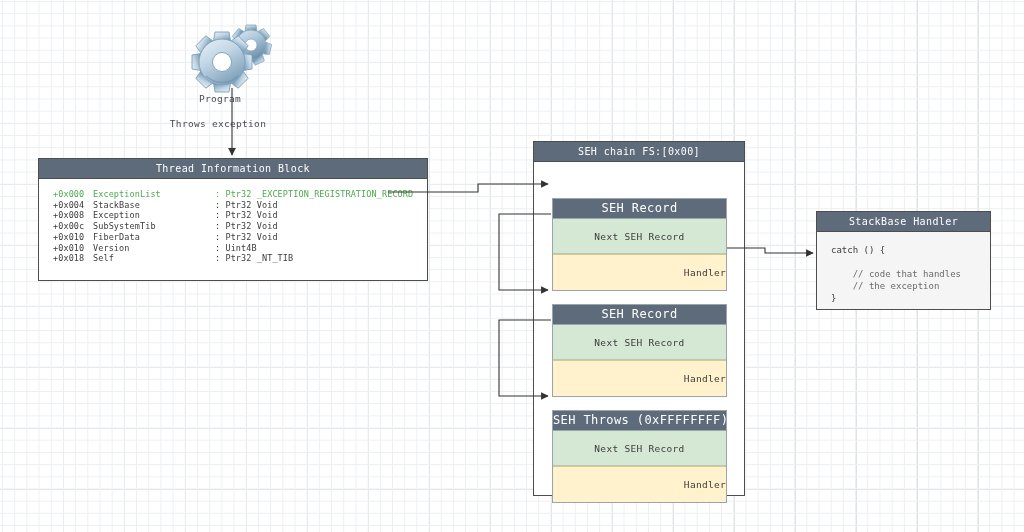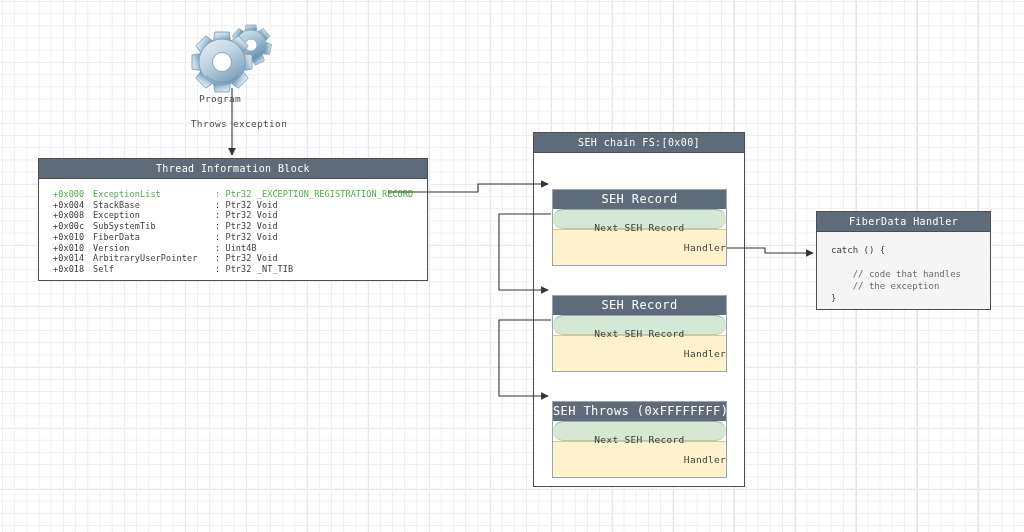--- a/index.html
+++ b/index.html
@@ -73,21 +73,21 @@
     white-space: pre;
     letter-spacing: 0.1px;
   }
   .tib-row.highlight { color: #4faa4f; }
   .tib-off  { display: inline-block; width: 40px; }
   .tib-name { display: inline-block; width: 122px; }
 
   
   #seh-chain {
     left: 533px;
-    top: 132px;
+    top: 141px;
     width: 212px;
     height: 355px;
   }
   #seh-chain .box-body {
     height: 333px;
     background: #ffffff;
     position: relative;
   }
 
   
@@ -103,27 +103,26 @@
     height: 19px;
     line-height: 18px;
     font-size: 12px;
     border: none;
   }
   .seh-next {
     box-sizing: border-box;
     background: #d5e8d4;
     border-top: 1px solid #9aa4ad;
     border-bottom: 1px solid #b5c9b4;
-    height: 20px;
+    height: 36px;
     line-height: 35px;
     text-align: center;
     font-size: 9.5px;
     color: #3c3c3c;
     letter-spacing: 0.3px;
-    border-radius: 11px;
   }
   .seh-handler {
     box-sizing: border-box;
     background: #fff2cc;
     height: 36px;
     line-height: 35px;
     text-align: right;
     font-size: 9.5px;
     color: #3c3c3c;
     letter-spacing: 0.3px;
@@ -170,21 +169,21 @@
     white-space: nowrap;
     letter-spacing: 0.3px;
   }
   #label-program {
     left: 196px;
     top: 93px;
     width: 48px;
     text-align: center;
   }
   #label-throws {
-    left: 187px;
+    left: 166px;
     top: 118px;
     width: 104px;
     text-align: center;
   }
 
   
   #connectors {
     position: absolute;
     left: 0; top: 0;
     width: 1024px;
@@ -249,21 +248,20 @@
 
   <div class="box" id="tib">
     <div class="box-header">Thread Information Block</div>
     <div class="box-body" id="tib-rows">
         <div class="tib-row highlight"><span class="tib-off">+0x000</span><span class="tib-name">ExceptionList</span><span>: Ptr32 _EXCEPTION_REGISTRATION_RECORD</span></div>
         <div class="tib-row"><span class="tib-off">+0x004</span><span class="tib-name">StackBase</span><span>: Ptr32 Void</span></div>
         <div class="tib-row"><span class="tib-off">+0x008</span><span class="tib-name">Exception</span><span>: Ptr32 Void</span></div>
         <div class="tib-row"><span class="tib-off">+0x00c</span><span class="tib-name">SubSystemTib</span><span>: Ptr32 Void</span></div>
         <div class="tib-row"><span class="tib-off">+0x010</span><span class="tib-name">FiberData</span><span>: Ptr32 Void</span></div>
         <div class="tib-row"><span class="tib-off">+0x010</span><span class="tib-name">Version</span><span>: Uint4B</span></div>
-        <div class="tib-row"><span class="tib-off">+0x014</span><span class="tib-name">ArbitraryUserPointer</span><span>: Ptr32 Void</span></div>
         <div class="tib-row"><span class="tib-off">+0x018</span><span class="tib-name">Self</span><span>: Ptr32 _NT_TIB</span></div>
       </div>
   </div>
 
   <div class="box" id="seh-chain">
     <div class="box-header">SEH chain FS:[0x00]</div>
     <div class="box-body">
 
       <div class="seh-record" id="seh-record-1">
         <div class="box-header">SEH Record</div>
@@ -280,21 +278,21 @@
       <div class="seh-record" id="seh-record-3">
         <div class="box-header">SEH Throws (0xFFFFFFFF)</div>
         <div class="seh-next">Next SEH Record</div>
         <div class="seh-handler">Handler</div>
       </div>
 
     </div>
   </div>
 
   <div class="box" id="exception-handler">
-    <div class="box-header">FiberData Handler</div>
+    <div class="box-header">StackBase Handler</div>
     <div class="box-body" id="handler-code">
         <div class="code-line">catch () {</div>
         <div class="code-line">&nbsp;</div>
         <div class="code-line comment">    // code that handles</div>
         <div class="code-line comment">    // the exception</div>
         <div class="code-line">}</div>
       </div>
   </div>
 
   <svg id="connectors">

